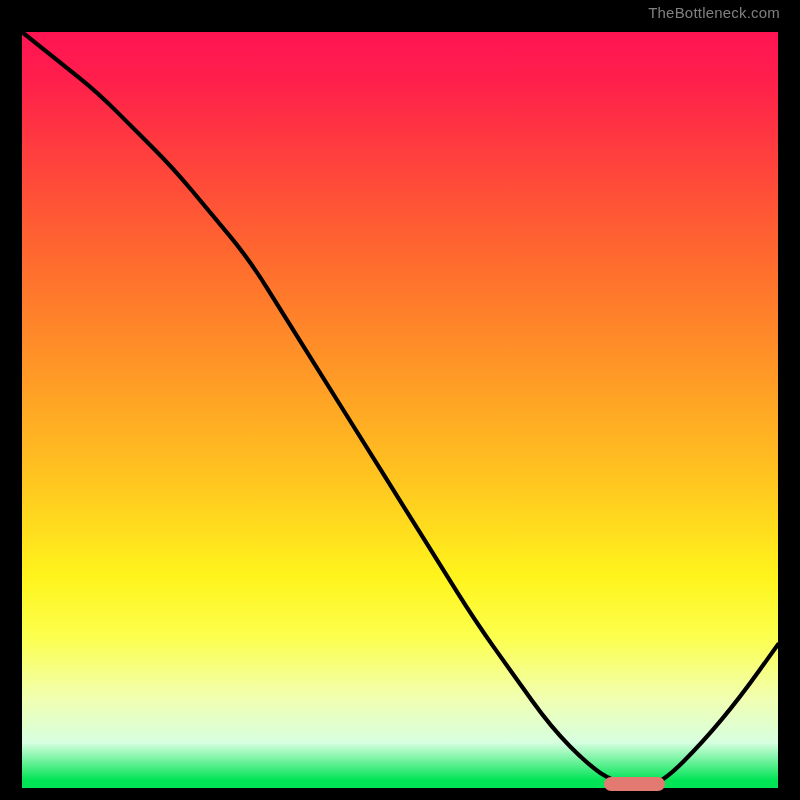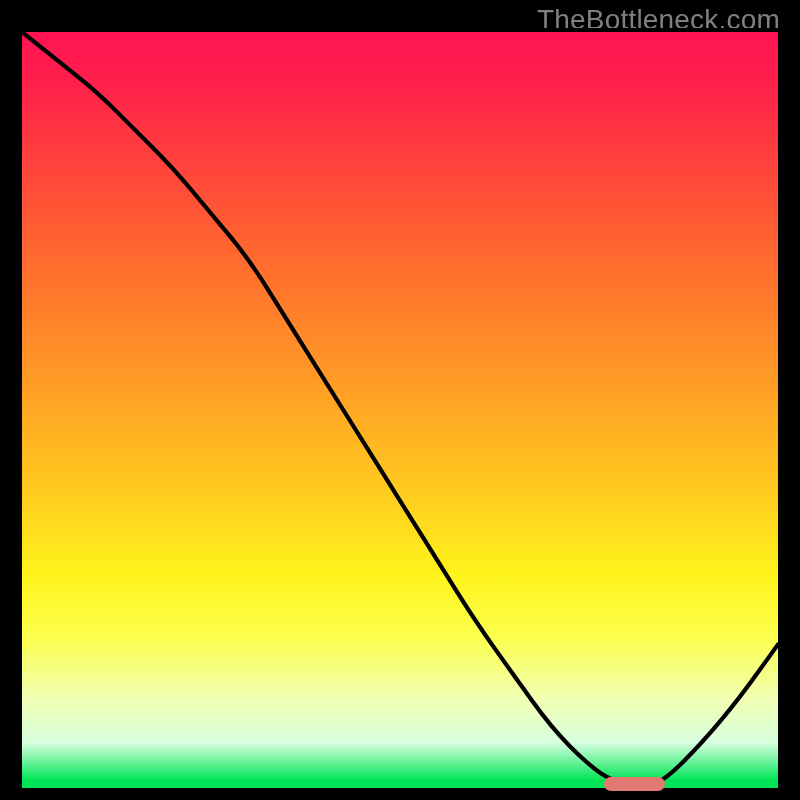--- a/index.html
+++ b/index.html
@@ -32,21 +32,21 @@
       #d7ffe0 94%,
       #00e455 99%,
       #00e455 100%
     );
   }
   .watermark {
     position: absolute;
     top: 4px;
     right: 20px;
     color: #808080;
-    font-size: 28px;
+    font-size: 15px;
     letter-spacing: 0.2px;
     font-weight: 500;
     user-select: none;
   }
   svg.curve {
     position: absolute;
     left: 0;
     top: 0;
     width: 100%;
     height: 100%;

